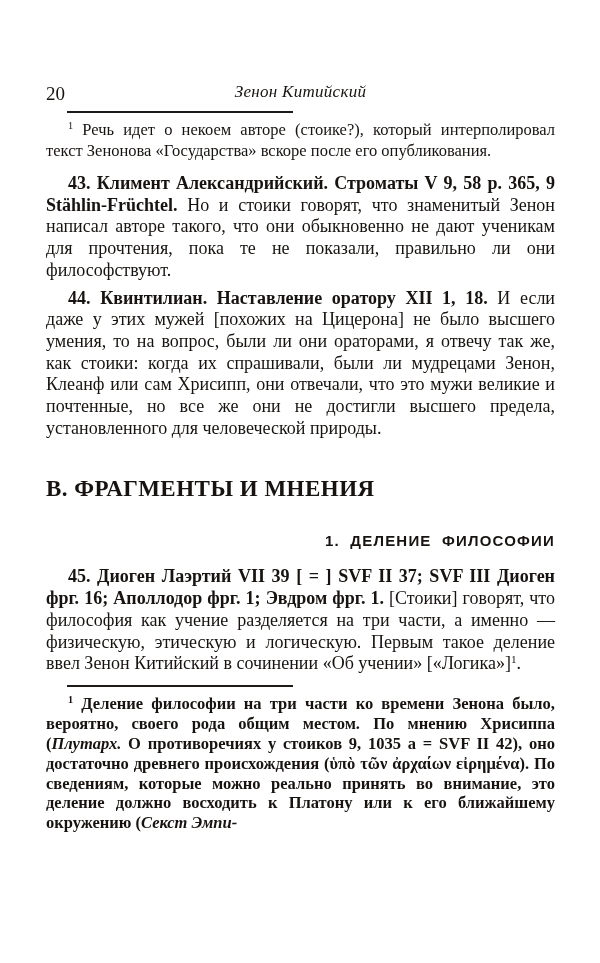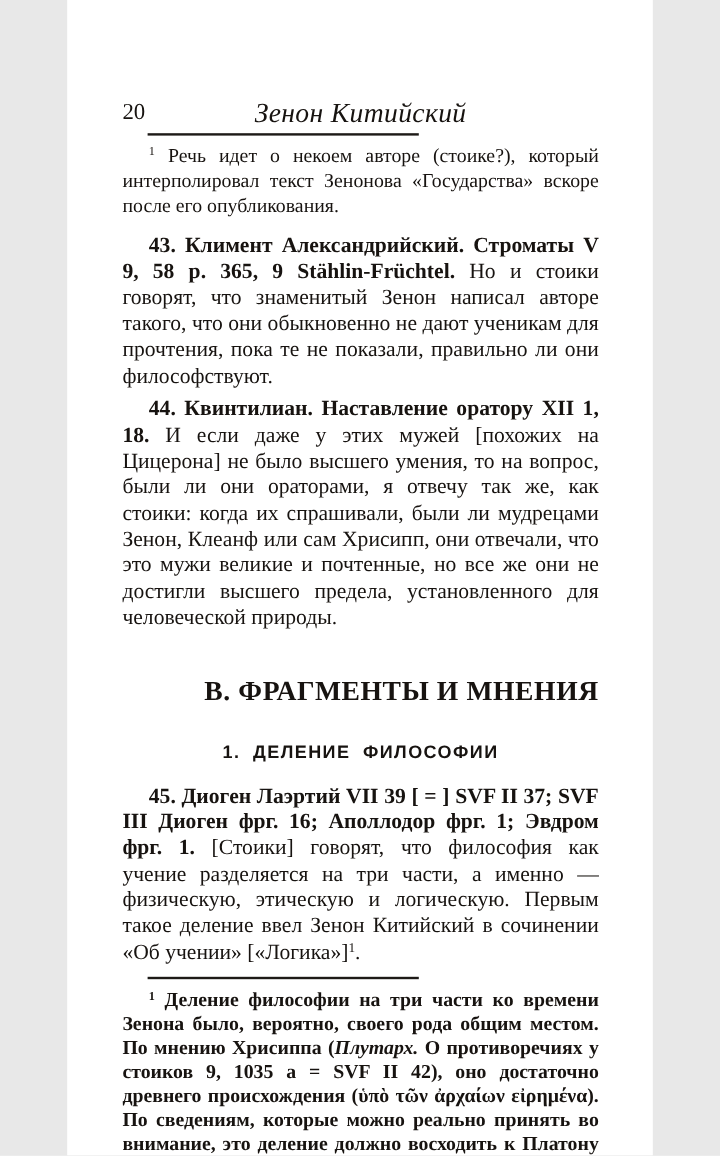--- a/index.html
+++ b/index.html
@@ -1,30 +1,30 @@
 <!DOCTYPE html>
 <html lang="ru"><head>
 <meta charset="utf-8">
 <style>
   html, body { margin:0; padding:0; background:#e8e8e8; }
   .page {
     position:relative;
-    width:488px; height:963px;
+    width:600px; height:963px;
     margin:0 auto;
     background:#ffffff;
     box-sizing:border-box;
     padding:0 45px 0 46px;
     overflow:hidden;
     font-family:"Liberation Serif","DejaVu Serif",serif;
     color:#171310;
   }
   
   .pagehead { margin-top:82px; position:relative; text-align:center; height:22px; }
   .pagenum  { position:absolute; left:0; top:1px; font-size:19px; font-style:normal; }
-  .running  { font-style:italic; font-size:23px; letter-spacing:.3px; }
+  .running  { font-style:italic; font-size:17px; letter-spacing:.3px; }
 
   
   .body-para {
     font-size:18px; line-height:21.7px;
     text-align:justify; text-indent:22px;
     margin:0;
   }
   .lead { font-weight:bold; }
   #p42 { margin-top:22px; }
   #p43 { margin-top:12px; }
@@ -40,25 +40,25 @@
   .fnrule-bottom { margin-top:10px; }
   .footnote {
     font-size:16.5px; line-height:21px;
     text-align:justify; text-indent:22px;
     margin:6px 0 0 0;
   }
   .footnote-bottom { line-height:19.9px; margin-top:7px;font-weight:bold; }
 
   
   .section-title {
-    margin:37px 0 0; text-align:right;
+    margin:37px 0 0; text-align:left;
     font-weight:bold; font-size:23px; letter-spacing:.5px;
   }
   .subsection-title {
-    margin:30px 0 0; text-align:center;
+    margin:30px 0 0; text-align:right;
     font-weight:bold;
     font-family:"Liberation Sans","DejaVu Sans",sans-serif;
     font-size:15px; letter-spacing:1.2px; word-spacing:5px;
   }
 
   sup { font-size:62%; line-height:0; vertical-align:baseline; position:relative; top:-0.55em; }
   i   { font-style:italic; }
 </style>
 </head>
 <body>

